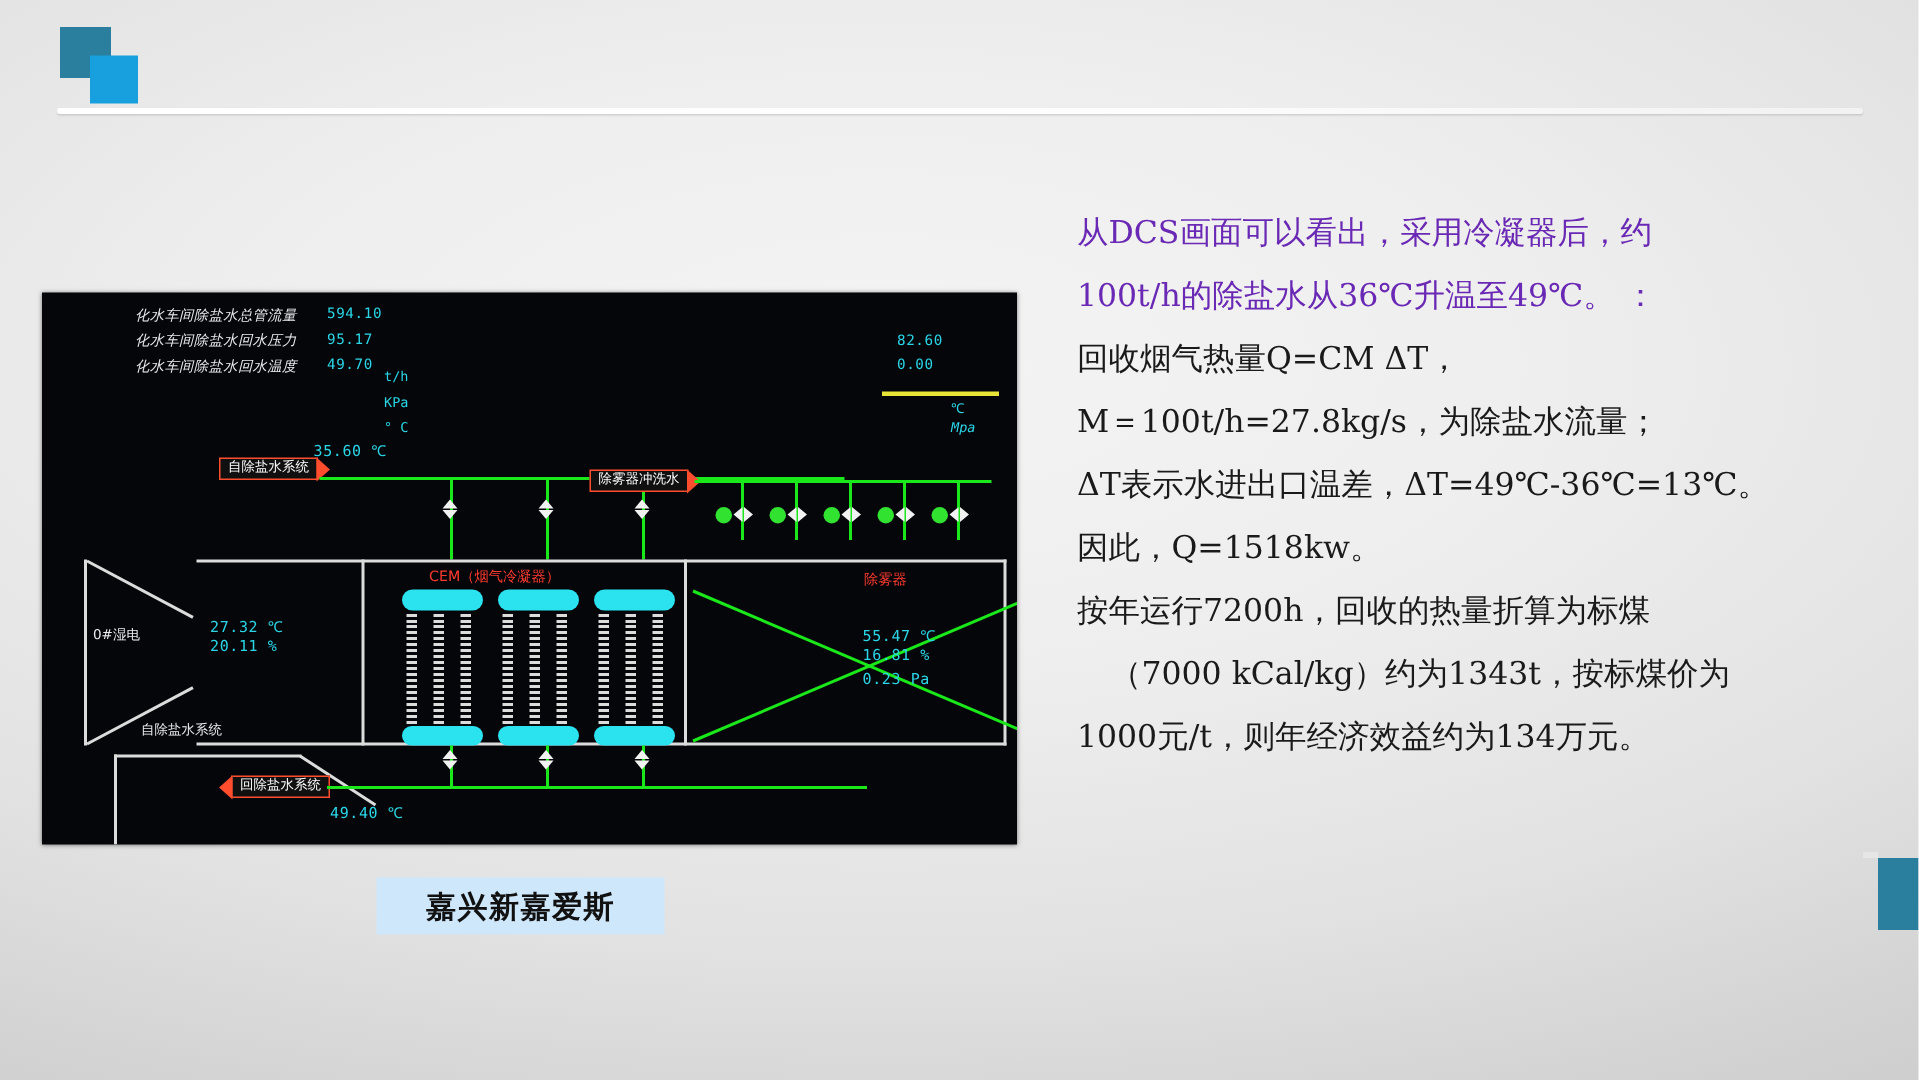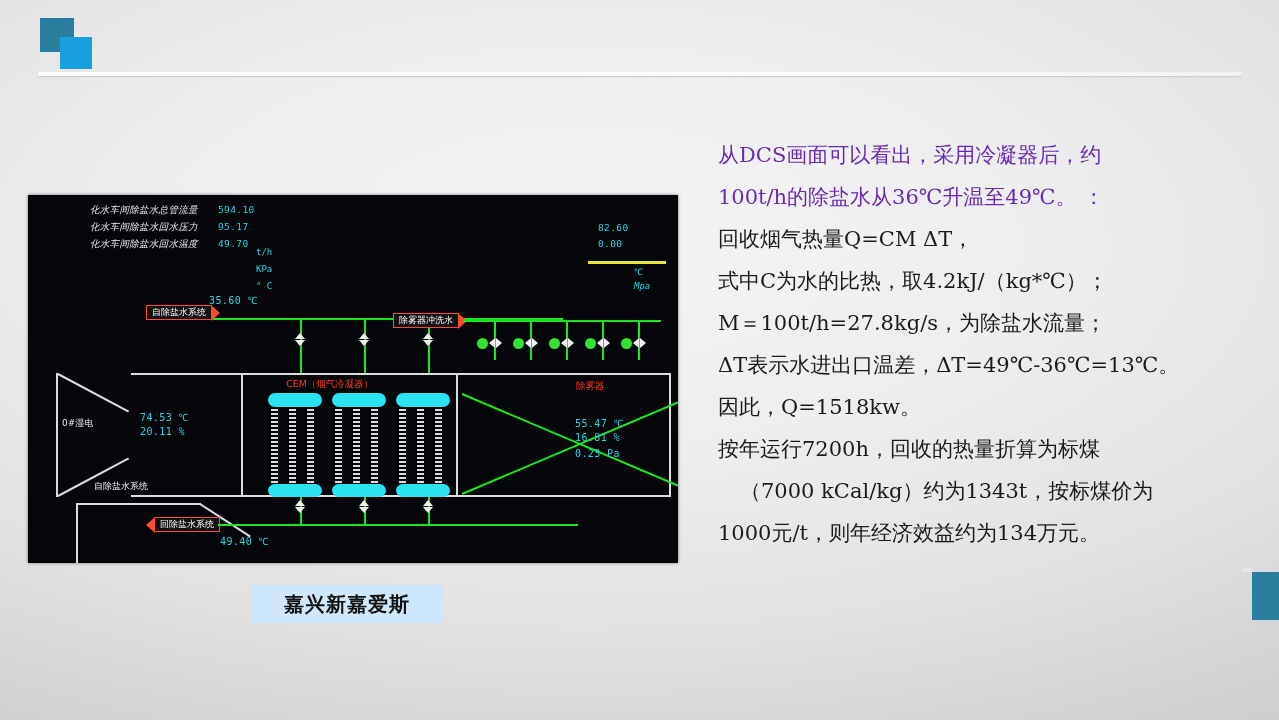--- a/index.html
+++ b/index.html
@@ -203,21 +203,21 @@
   <div class="tube-col" style="left:407px; top:214px; height:75px;"></div>
 
   <div class="tube-cap" style="left:240px; top:289px; width:54px; height:13px;"></div>
   <div class="tube-cap" style="left:304px; top:289px; width:54px; height:13px;"></div>
   <div class="tube-cap" style="left:368px; top:289px; width:54px; height:13px;"></div>
 
   <div class="cond-label" style="left:548px; top:185px;">除雾器</div>
   <div class="gline" style="left:434px; top:198px; width:248px; height:2px; transform:rotate(23deg); transform-origin:left center;"></div>
   <div class="gline" style="left:434px; top:298px; width:248px; height:2px; transform:rotate(-23deg); transform-origin:left center;"></div>
 
-  <div class="t val-cy" style="left:112px; top:215px; font-size:10px;">74.53  ℃</div>
+  <div class="t val-cy" style="left:112px; top:215px; font-size:10px;">27.32  ℃</div>
   <div class="t val-cy" style="left:112px; top:231px; font-size:10px;">20.11  %</div>
 
   <div class="t val-cy" style="left:547px; top:221px; font-size:10px;">55.47  ℃</div>
   <div class="t val-cy" style="left:547px; top:237px; font-size:10px;">16.81  %</div>
   <div class="t val-cy" style="left:547px; top:253px; font-size:10px;">0.23  Pa</div>
 
   <div class="dark-lbl" style="left:34px; top:222px;">0#湿电</div>
   <div class="dark-lbl" style="left:66px; top:285px;">自除盐水系统</div>
 
   <div class="tag arrow-l" style="left:126px; top:322px;">回除盐水系统</div>
@@ -230,21 +230,20 @@
   <div class="gline" style="left:400px; top:302px; width:2px; height:28px;"></div>
   <div class="valve" style="left:395px; top:305px;"></div>
 </div>
 
 <div class="caption">嘉兴新嘉爱斯</div>
 
 <div class="body-text">
   <p class="hl">从DCS画面可以看出，采用冷凝器后，约</p>
   <p class="hl">100t/h的除盐水从36℃升温至49℃。 ：</p>
   <p>回收烟气热量Q=CM ΔT，</p>
-  <p>式中C为水的比热，取4.2kJ/（kg*℃）；</p>
   <p>M＝100t/h=27.8kg/s，为除盐水流量；</p>
   <p>ΔT表示水进出口温差，ΔT=49℃-36℃=13℃。</p>
   <p>因此，Q=1518kw。</p>
   <p>按年运行7200h，回收的热量折算为标煤</p>
   <p class="indent">（7000 kCal/kg）约为1343t，按标煤价为</p>
   <p>1000元/t，则年经济效益约为134万元。</p>
 </div>
 
 <div class="edge-accent-tick"></div>
 <div class="edge-accent"></div>

